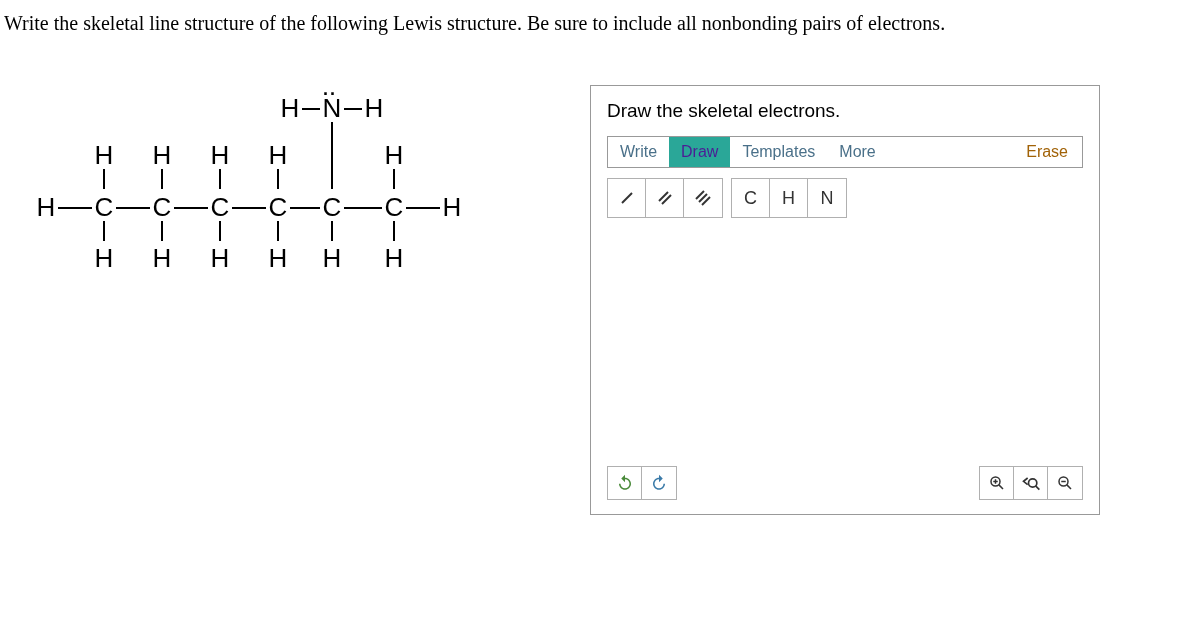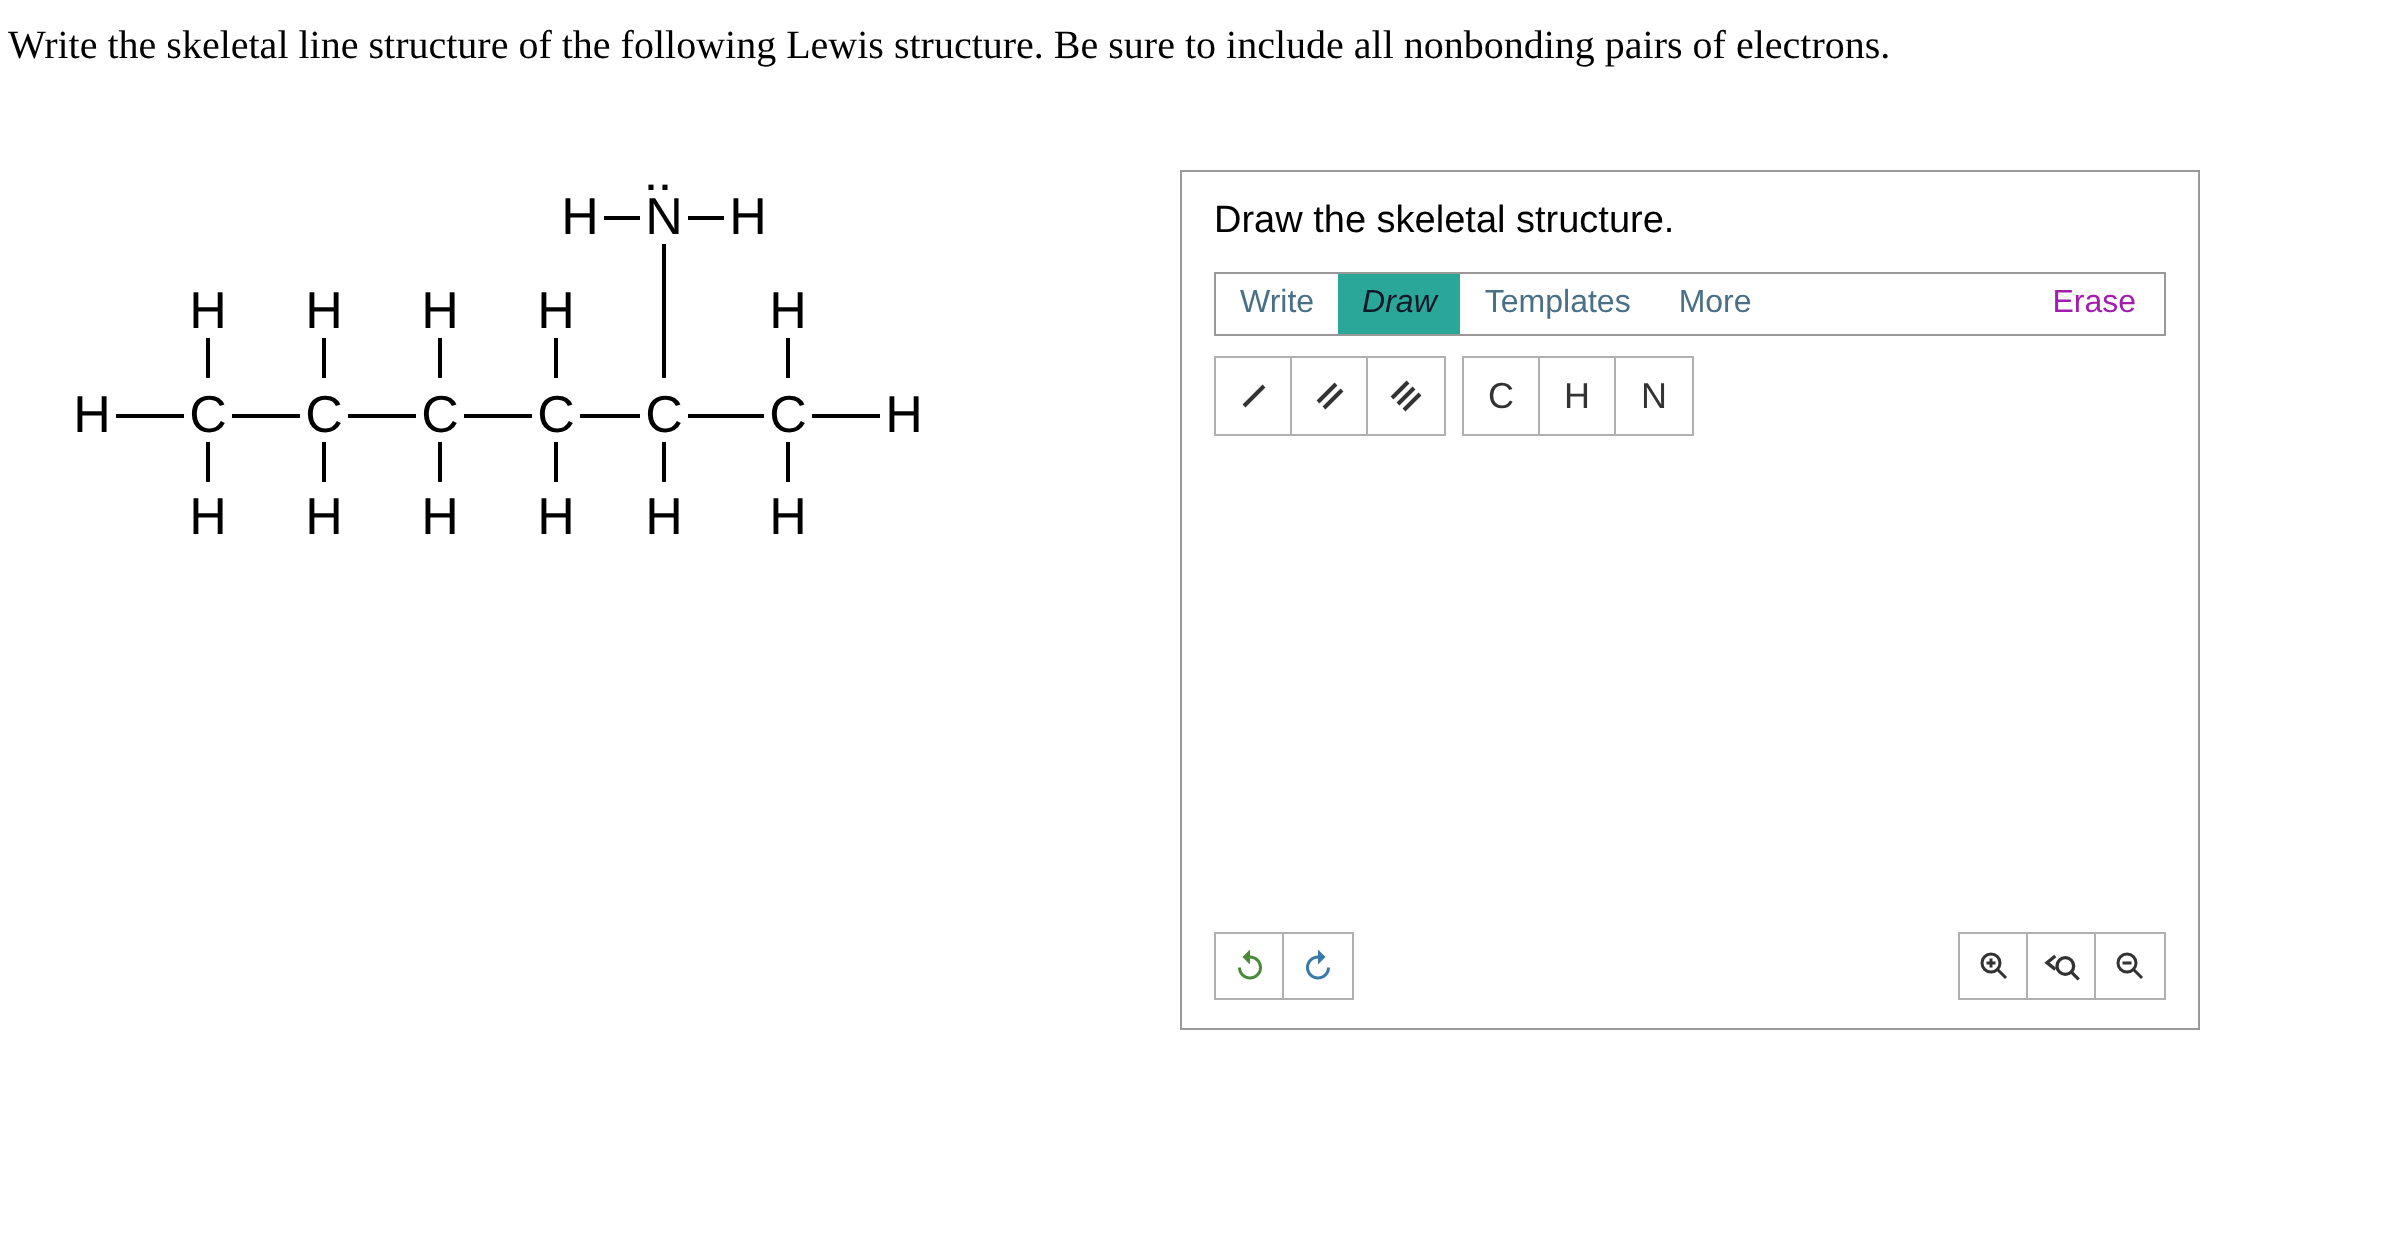--- a/index.html
+++ b/index.html
@@ -75,29 +75,28 @@
       font-size: 16px;
       margin-bottom: 10px;
     }
     .toolbar-tabs .tab {
       padding: 6px 12px;
       cursor: pointer;
       color: #4a7089;
     }
     .toolbar-tabs .tab.active {
       background: #2aa798;
-      color: #0f172a;
-      font-style: italic;
+      color: #4c1d95;
     }
     .toolbar-tabs .tab-spacer {
       flex: 1;
     }
     .toolbar-tabs .erase-tab {
       padding: 6px 14px;
-      color: #a21caf;
+      color: #a16207;
       cursor: pointer;
     }
     .tool-row {
       display: flex;
       gap: 8px;
       margin-bottom: 10px;
     }
     .bond-group {
       display: flex;
       border: 1px solid #b0b0b0;
@@ -220,21 +219,21 @@
 
     <span class="atom" style="left:72px; top:158px;">H</span>
     <span class="atom" style="left:130px; top:158px;">H</span>
     <span class="atom" style="left:188px; top:158px;">H</span>
     <span class="atom" style="left:246px; top:158px;">H</span>
     <span class="atom" style="left:300px; top:158px;">H</span>
     <span class="atom" style="left:362px; top:158px;">H</span>
   </div>
 
   <div class="draw-panel">
-    <div class="draw-title">Draw the skeletal structure.</div>
+    <div class="draw-title">Draw the skeletal electrons.</div>
 
     <div class="toolbar-tabs">
       <div class="tab">Write</div>
       <div class="tab active">Draw</div>
       <div class="tab">Templates</div>
       <div class="tab">More</div>
       <div class="tab-spacer"></div>
       <div class="erase-tab">Erase</div>
     </div>
 

